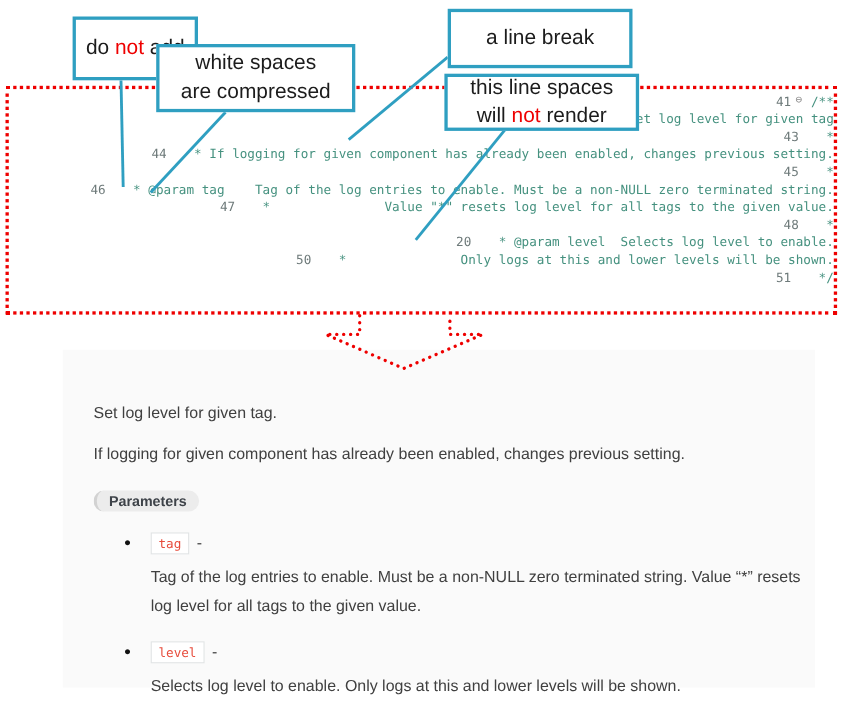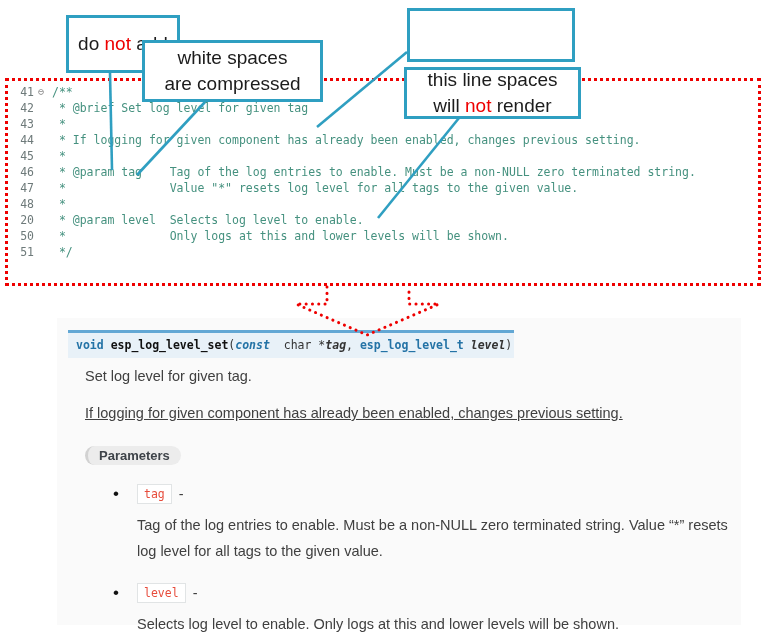--- a/index.html
+++ b/index.html
@@ -16,21 +16,21 @@
   .callout{background:#ffffff;border:3px solid var(--teal);z-index:30;
     display:flex;flex-direction:column;justify-content:center;align-items:center;
     font-size:19px;color:#1c1c1c;line-height:26px;text-align:center;}
   .callout .rd{color:var(--red);}
 
   
   .code-panel{left:5px;top:78px;width:756px;height:208px;
     border:3px dotted var(--red);background:#ffffff;z-index:10;
     padding-top:3px;font-family:"DejaVu Sans Mono","Liberation Mono",monospace;
     font-size:11.5px;}
-  .code-line{display:flex;height:16px;line-height:16px;white-space:pre;}
+  .code-line{display:flex;height:16px;line-height:16px;white-space:pre;justify-content:flex-end;}
   .code-line .num{width:30px;text-align:right;color:#6e7a7a;flex:0 0 30px;padding-right:4px;}
   .code-line .fold{width:14px;flex:0 0 14px;color:#8a8a8a;font-size:10px;text-align:left;}
   .code-line .src{white-space:pre;}
   .tk-cm{color:var(--comment);}
   .tk-kw{color:var(--kw);font-weight:bold;}
   .tk-fn{color:#000;font-weight:bold;}
   .tk-pl{color:#000;font-weight:bold;}
 
   
   svg.overlay{left:0;top:0;z-index:20;pointer-events:none;}
@@ -47,21 +47,21 @@
     font-family:"DejaVu Sans Mono","Liberation Mono",monospace;font-size:11.5px;
     white-space:pre;}
   .sg-t{color:var(--sigblue);font-weight:bold;}
   .sg-n{color:#111111;font-weight:bold;}
   .sg-k{color:var(--sigblue);font-weight:bold;font-style:italic;}
   .sg-i{color:#333333;font-style:italic;font-weight:bold;}
   .sg-p{color:#333333;}
   .doc-body{position:absolute;left:28px;top:48px;width:648px;font-size:14.5px;}
   .doc-body p{margin-bottom:0;color:var(--body);}
   .p1{margin-top:2px;}
-  .p2{margin-top:21px;text-decoration:underline;}
+  .p2{margin-top:21px;}
   .params-label{display:inline-block;margin-top:25px;margin-left:0px;
     background:#ececec;border-left:3px solid #d2d2d2;color:#3e4349;
     font-weight:bold;font-size:13px;padding:2px 11px;border-radius:12px;}
   .param-item{margin-left:28px;}
   .param-head{display:flex;align-items:center;margin-top:19px;}
   .param-head .bullet{color:#111;font-size:17px;width:24px;}
   .chip{font-family:"DejaVu Sans Mono","Liberation Mono",monospace;font-size:11.5px;
     color:var(--chipred);background:#ffffff;border:1px solid #e1e4e5;
     padding:2px 6px;}
   .dash{margin-left:7px;color:var(--body);}
@@ -93,28 +93,28 @@
 </svg>
 
 <div class="abs callout" id="box1" style="left:18px;top:15px;width:114px;height:58px;margin-left:48px;">
     <div><span>do </span><span class="rd">not</span><span> add</span></div>
   </div>
 <div class="abs callout" id="box2" style="left:142px;top:40px;width:181px;height:62px;">
     <div><span>white spaces</span></div>
     <div><span>are  compressed</span></div>
   </div>
 <div class="abs callout" id="box3" style="left:407px;top:8px;width:168px;height:54px;">
+    <div><span>a line break</span></div>
   </div>
 <div class="abs callout" id="box4" style="left:404px;top:67px;width:177px;height:52px;">
     <div><span>this line spaces</span></div>
     <div><span>will </span><span class="rd">not</span><span> render</span></div>
   </div>
 
 <div class="abs doc-card">
-  <div class="sig-bar" id="sig-bar"><span class="sg-t">void </span><span class="sg-n">esp_log_level_set</span><span class="sg-p">(</span><span class="sg-k">const</span><span class="sg-p">  char *</span><span class="sg-i">tag</span><span class="sg-p">, </span><span class="sg-t">esp_log_level_t </span><span class="sg-i">level</span><span class="sg-p">)</span></div>
   <div class="doc-body">
     <p class="p1">Set log level for given tag.</p>
     <p class="p2">If logging for given component has already been enabled, changes previous setting.</p>
     <div class="params-label">Parameters</div>
     <div id="params-list">
         <div class="param-item">
           <div class="param-head">
             <span class="bullet">•</span>
             <span class="chip">tag</span>
             <span class="dash">-</span>

